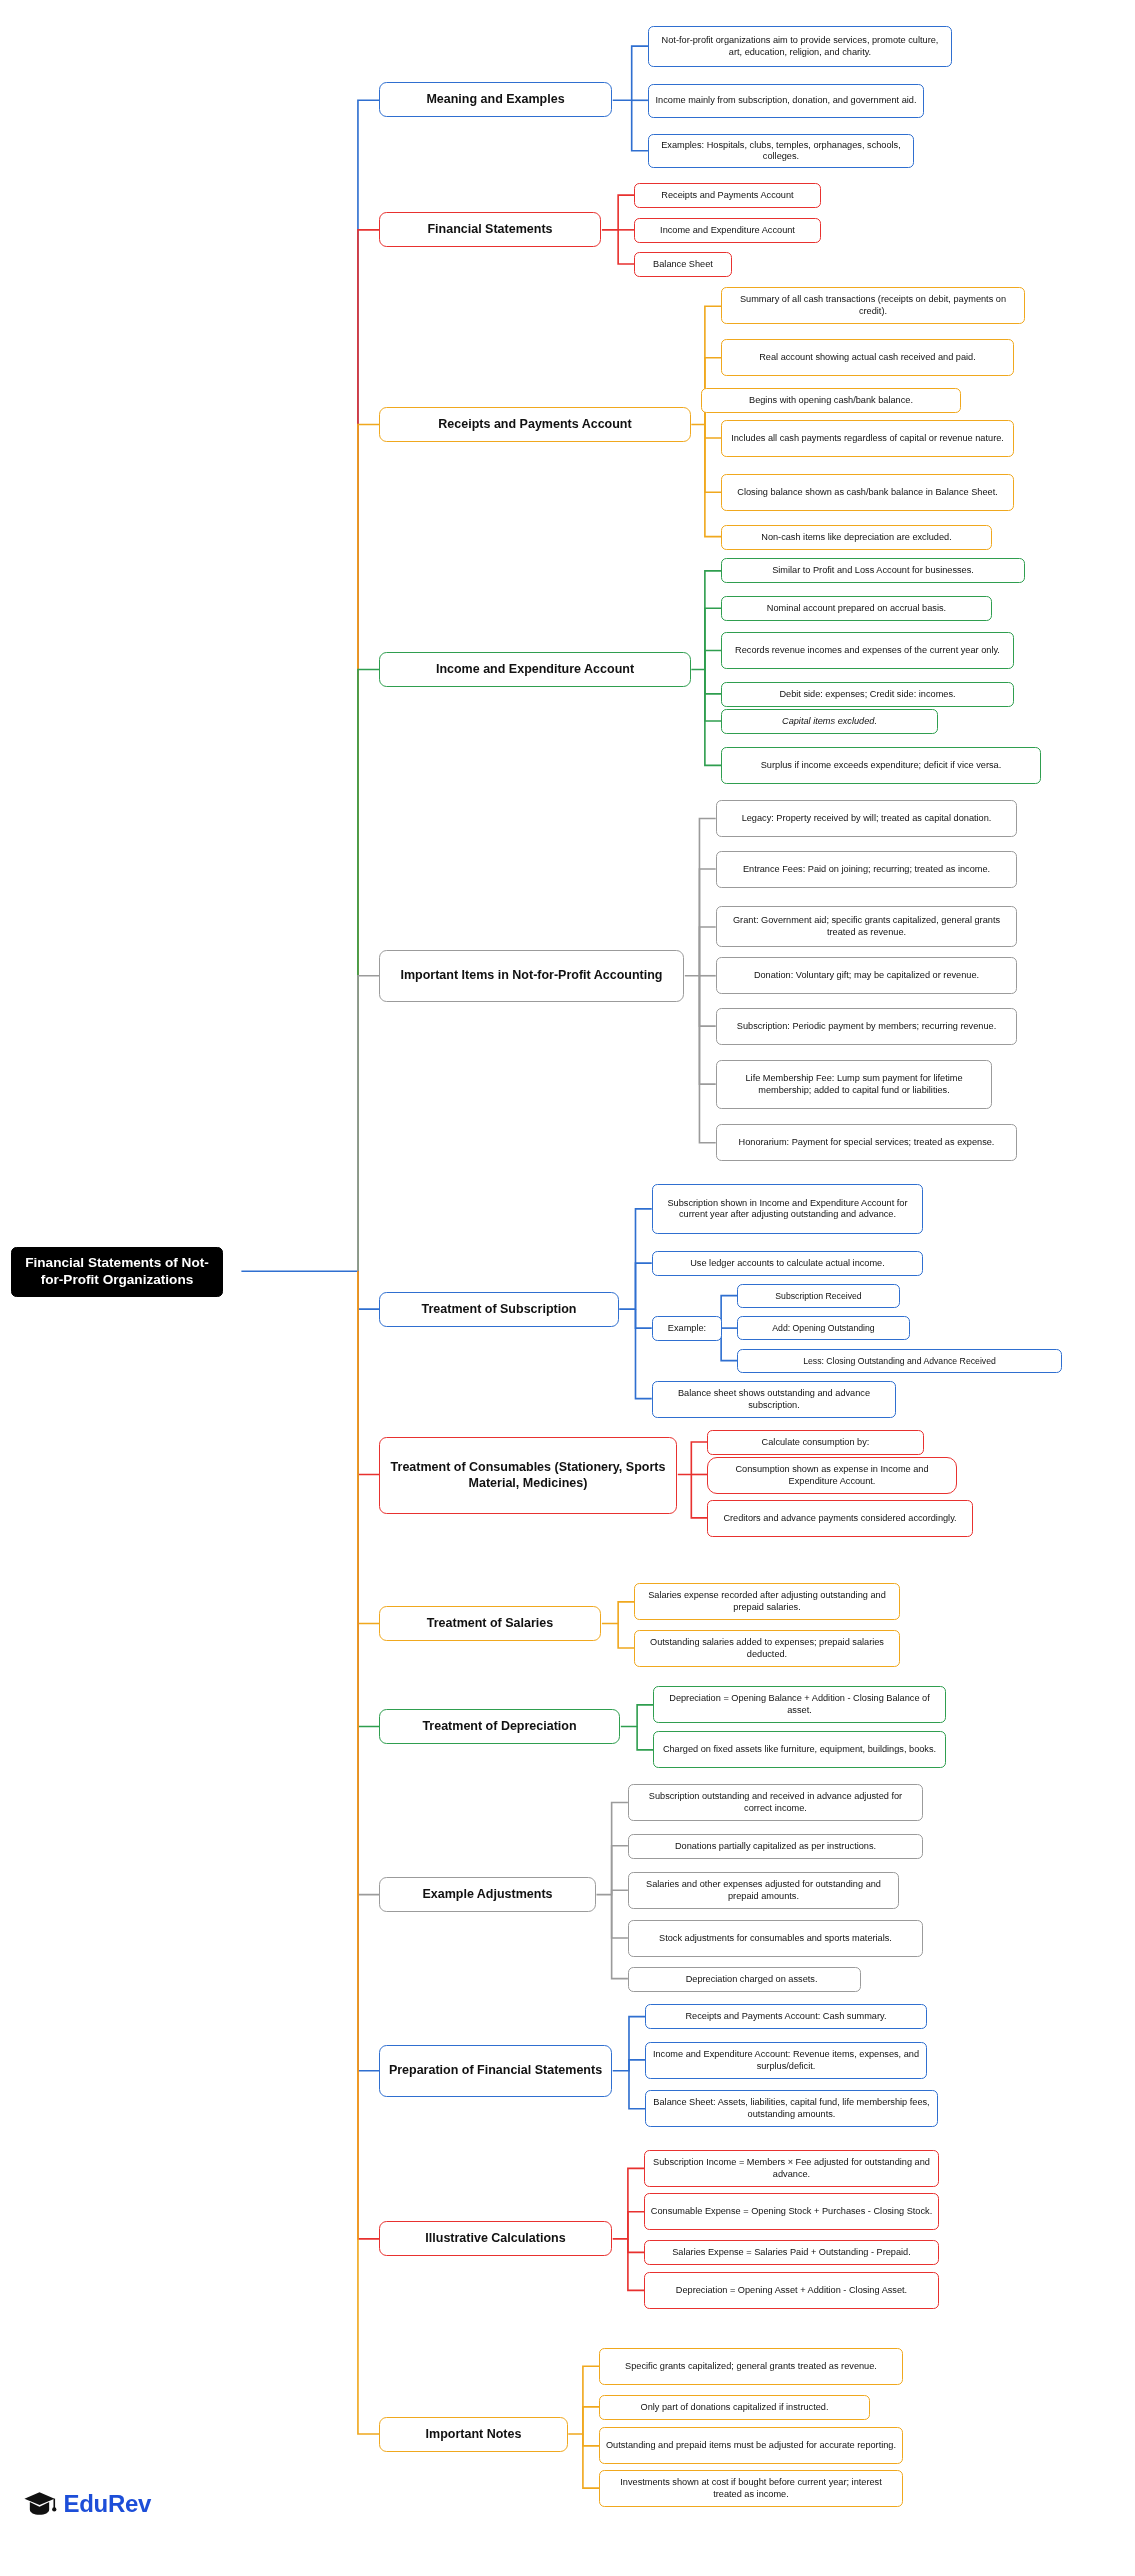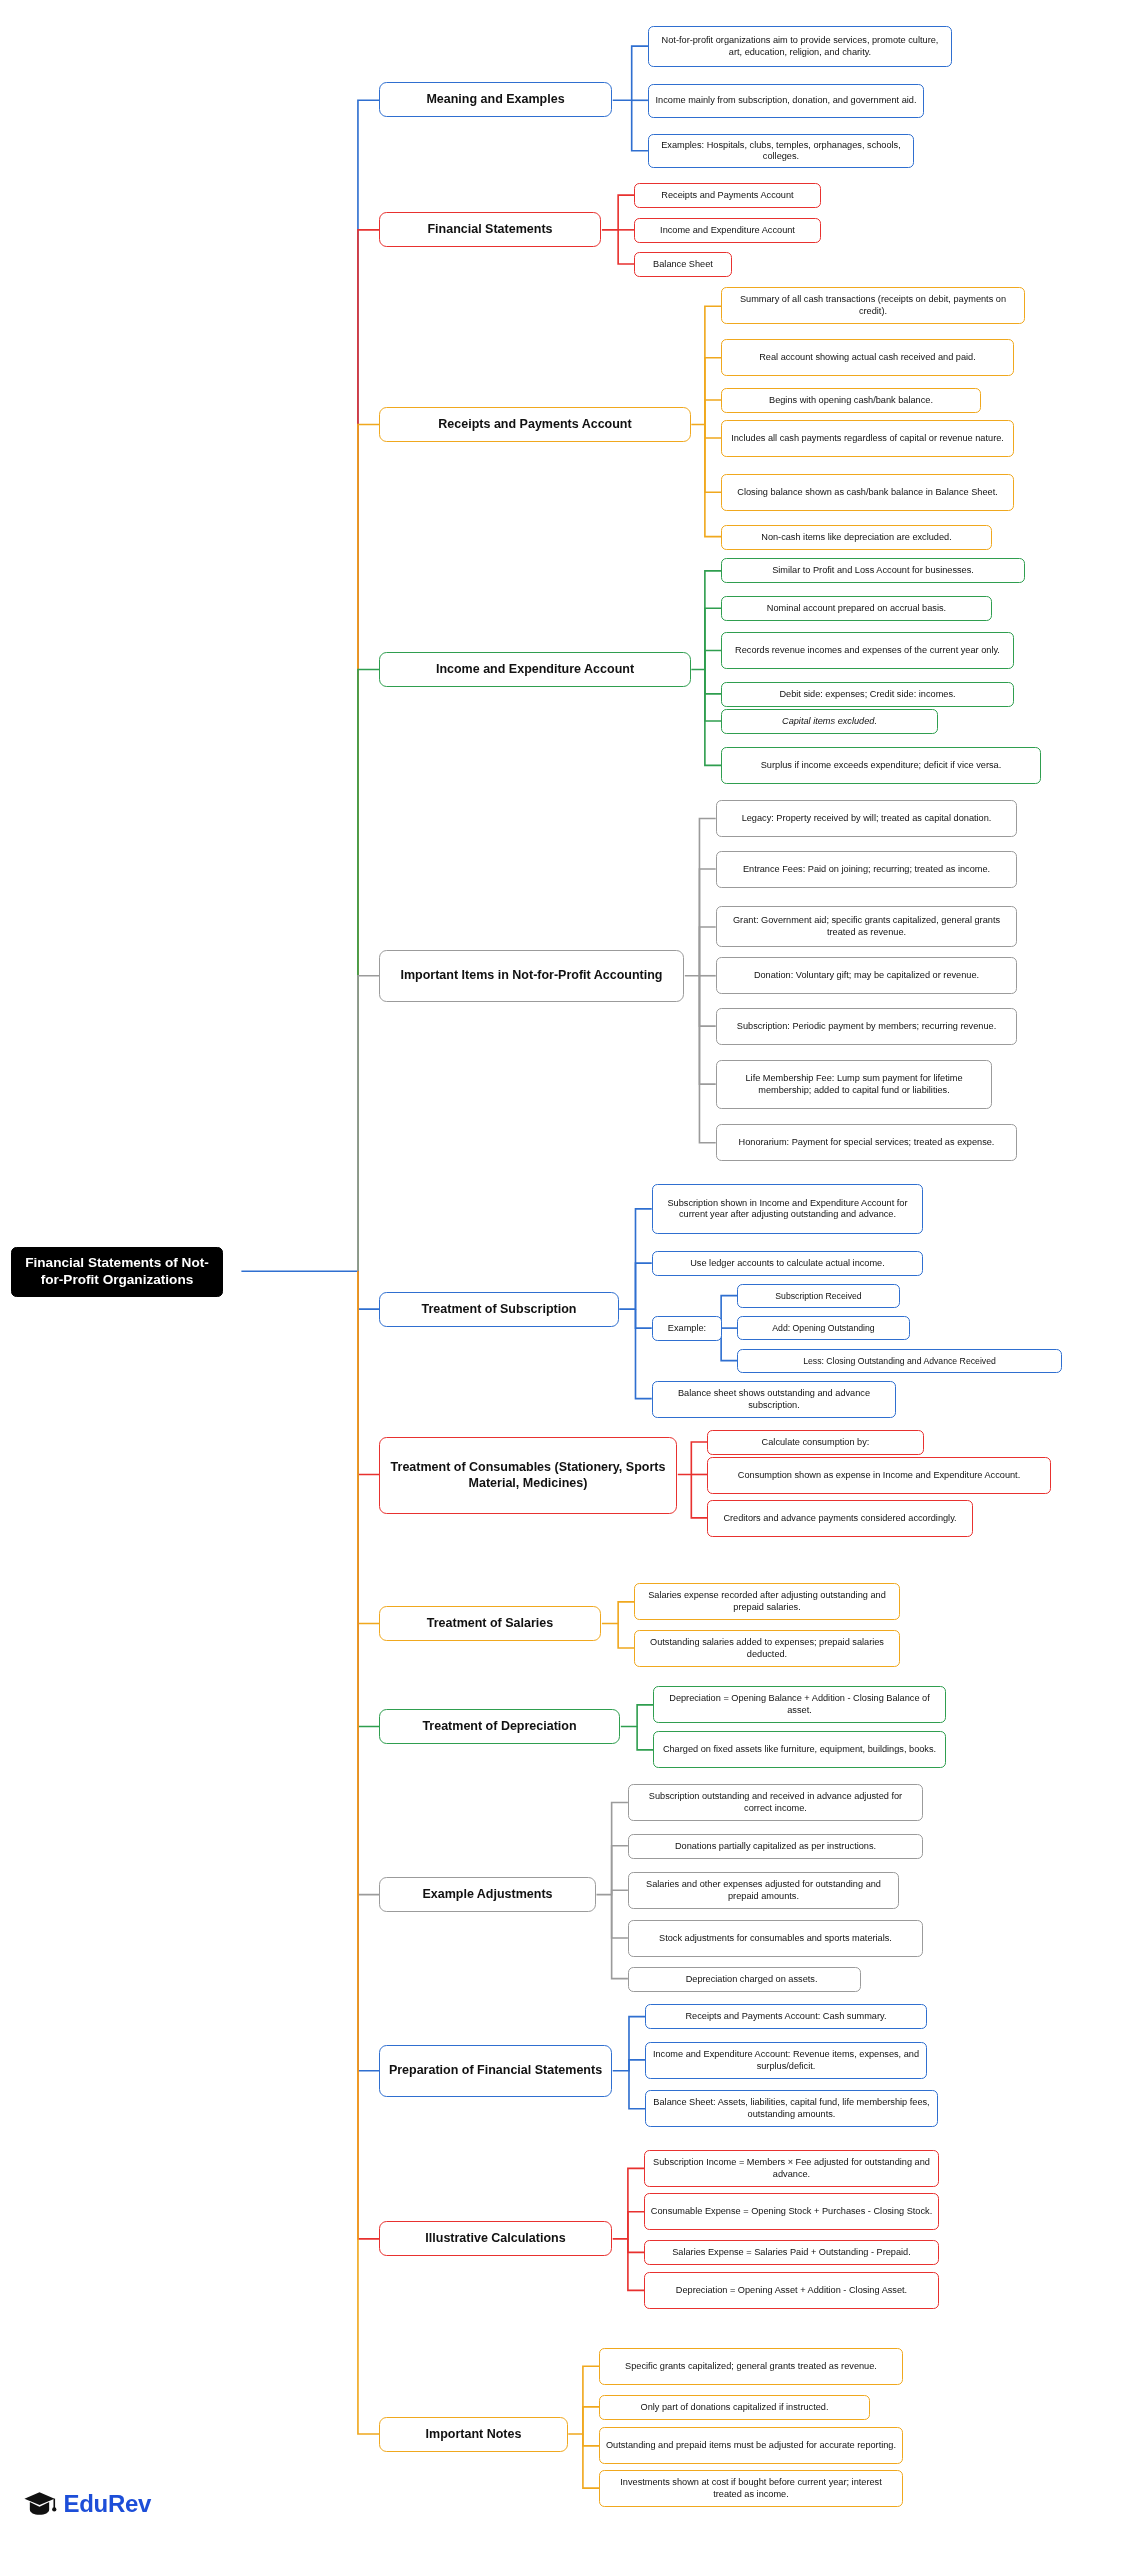--- a/index.html
+++ b/index.html
@@ -217,21 +217,21 @@
 
   <div class="node topic c-orange" style="left:379px; top:407px; width:312px; height:35px;">
     <span>Receipts and Payments Account</span>
   </div>
   <div class="node leaf c-orange" style="left:721px; top:287px; width:304px; height:37px;">
     <span>Summary of all cash transactions (receipts on debit, payments on credit).</span>
   </div>
   <div class="node leaf c-orange" style="left:721px; top:339px; width:293px; height:37px;">
     <span>Real account showing actual cash received and paid.</span>
   </div>
-  <div class="node leaf c-orange" style="left:721px; top:388px; width:260px; height:25px;">
+  <div class="node leaf c-orange" style="left:701px; top:388px; width:260px; height:25px;">
     <span>Begins with opening cash/bank balance.</span>
   </div>
   <div class="node leaf c-orange" style="left:721px; top:420px; width:293px; height:37px;">
     <span>Includes all cash payments regardless of capital or revenue nature.</span>
   </div>
   <div class="node leaf c-orange" style="left:721px; top:474px; width:293px; height:37px;">
     <span>Closing balance shown as cash/bank balance in Balance Sheet.</span>
   </div>
   <div class="node leaf c-orange" style="left:721px; top:525px; width:271px; height:25px;">
     <span>Non-cash items like depreciation are excluded.</span>
@@ -309,21 +309,21 @@
   <div class="node leaf c-blue small" style="left:737px; top:1349px; width:325px; height:24px;">
     <span>Less: Closing Outstanding and Advance Received</span>
   </div>
 
   <div class="node topic c-red" style="left:379px; top:1437px; width:298px; height:77px;">
     <span>Treatment of Consumables (Stationery, Sports Material, Medicines)</span>
   </div>
   <div class="node leaf c-red" style="left:707px; top:1430px; width:217px; height:25px;">
     <span>Calculate consumption by:</span>
   </div>
-  <div class="node leaf c-red" style="left:707px; top:1457px; width:344px; height:37px;">
+  <div class="node leaf c-red" style="left:707px; top:1457px; width:250px; height:37px;border-radius:10px;">
     <span>Consumption shown as expense in Income and Expenditure Account.</span>
   </div>
   <div class="node leaf c-red" style="left:707px; top:1500px; width:266px; height:37px;">
     <span>Creditors and advance payments considered accordingly.</span>
   </div>
 
   <div class="node topic c-orange" style="left:379px; top:1606px; width:222px; height:35px;">
     <span>Treatment of Salaries</span>
   </div>
   <div class="node leaf c-orange" style="left:634px; top:1583px; width:266px; height:37px;">

